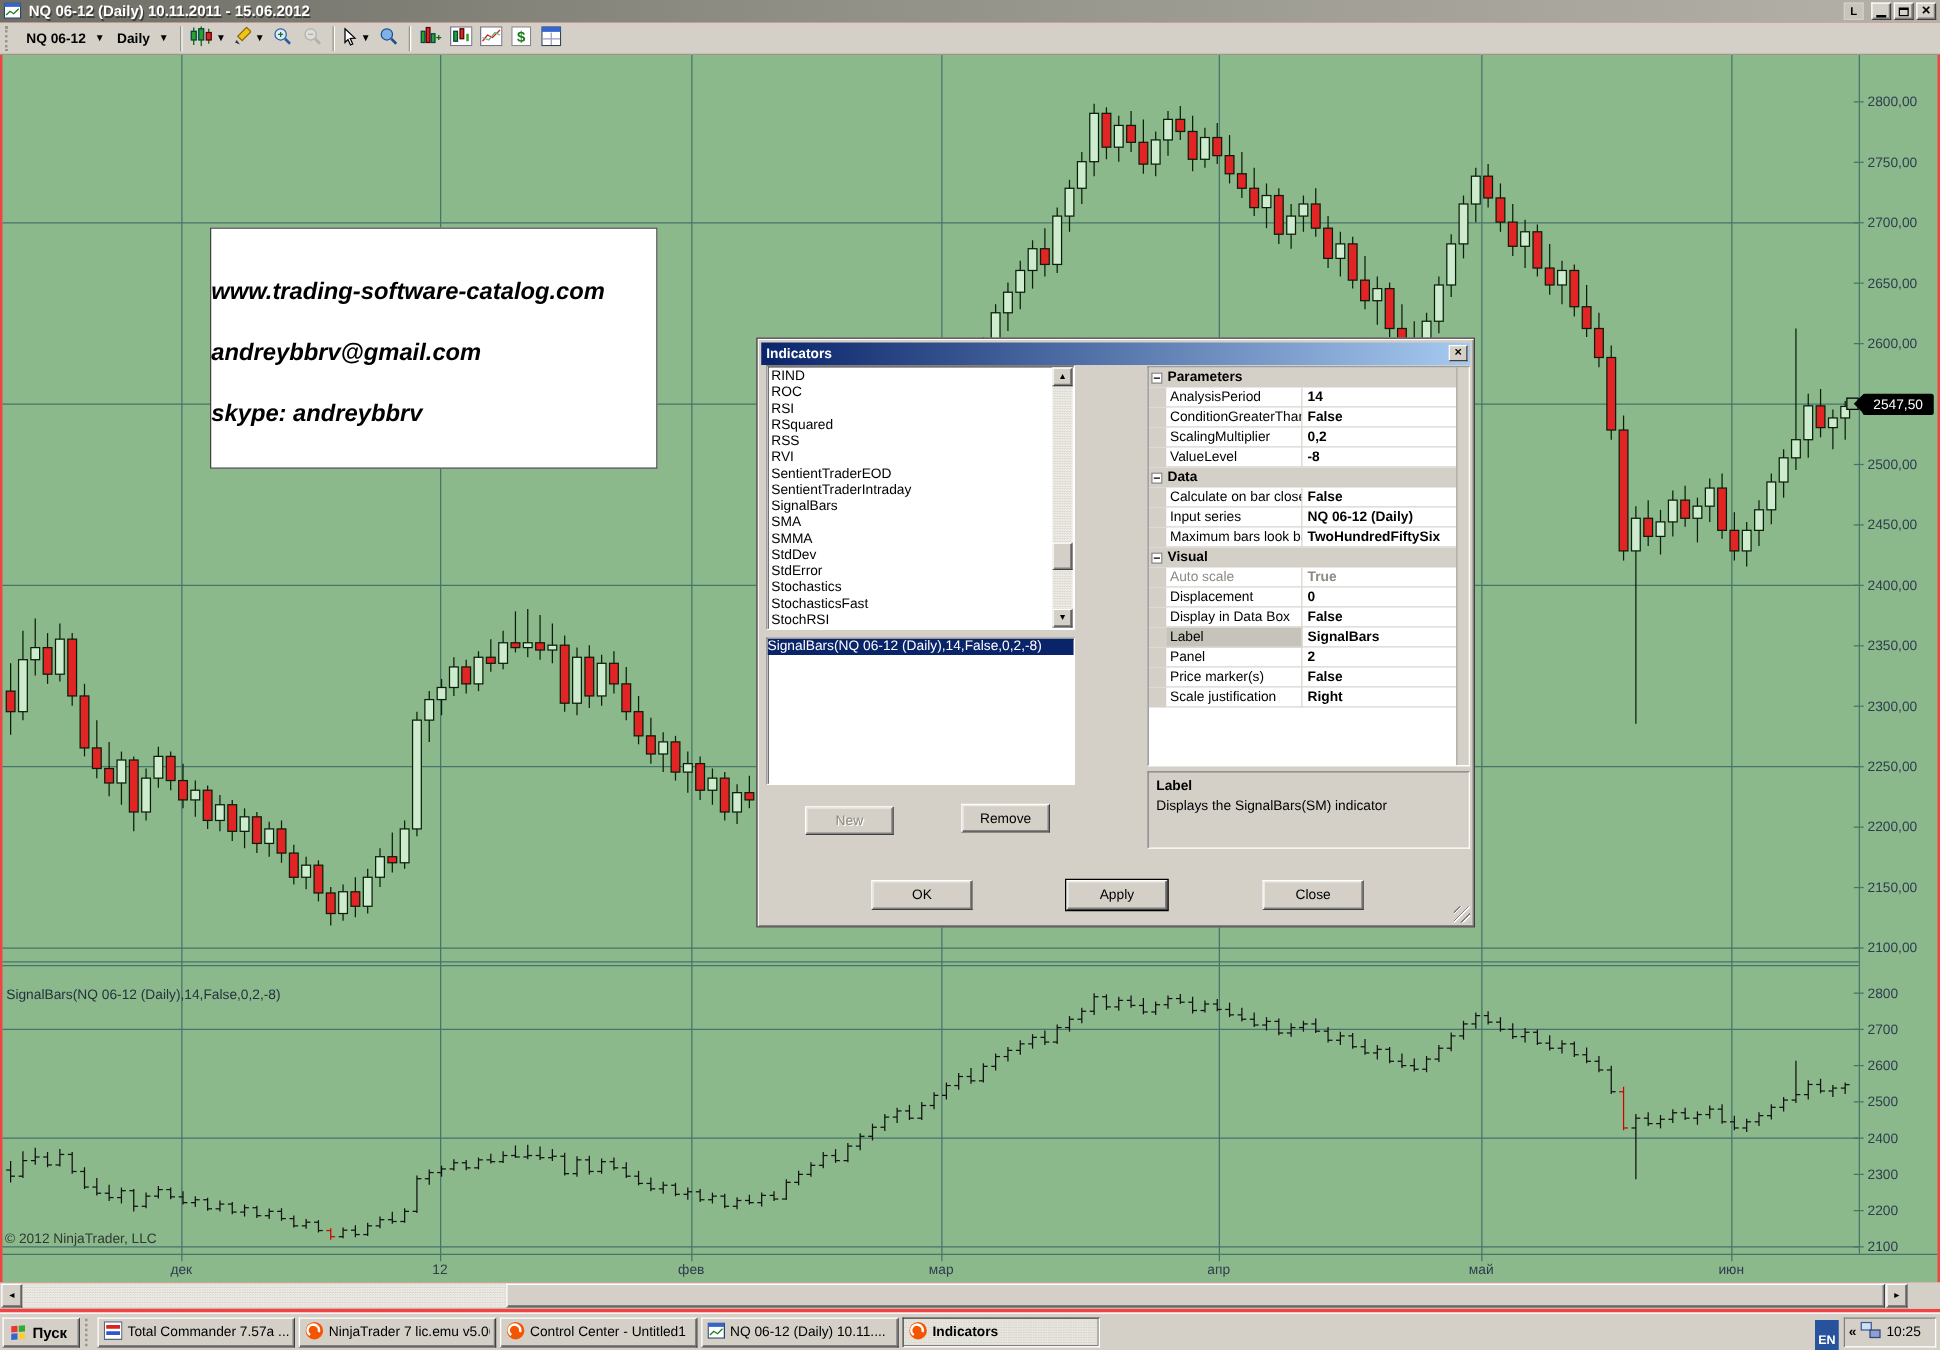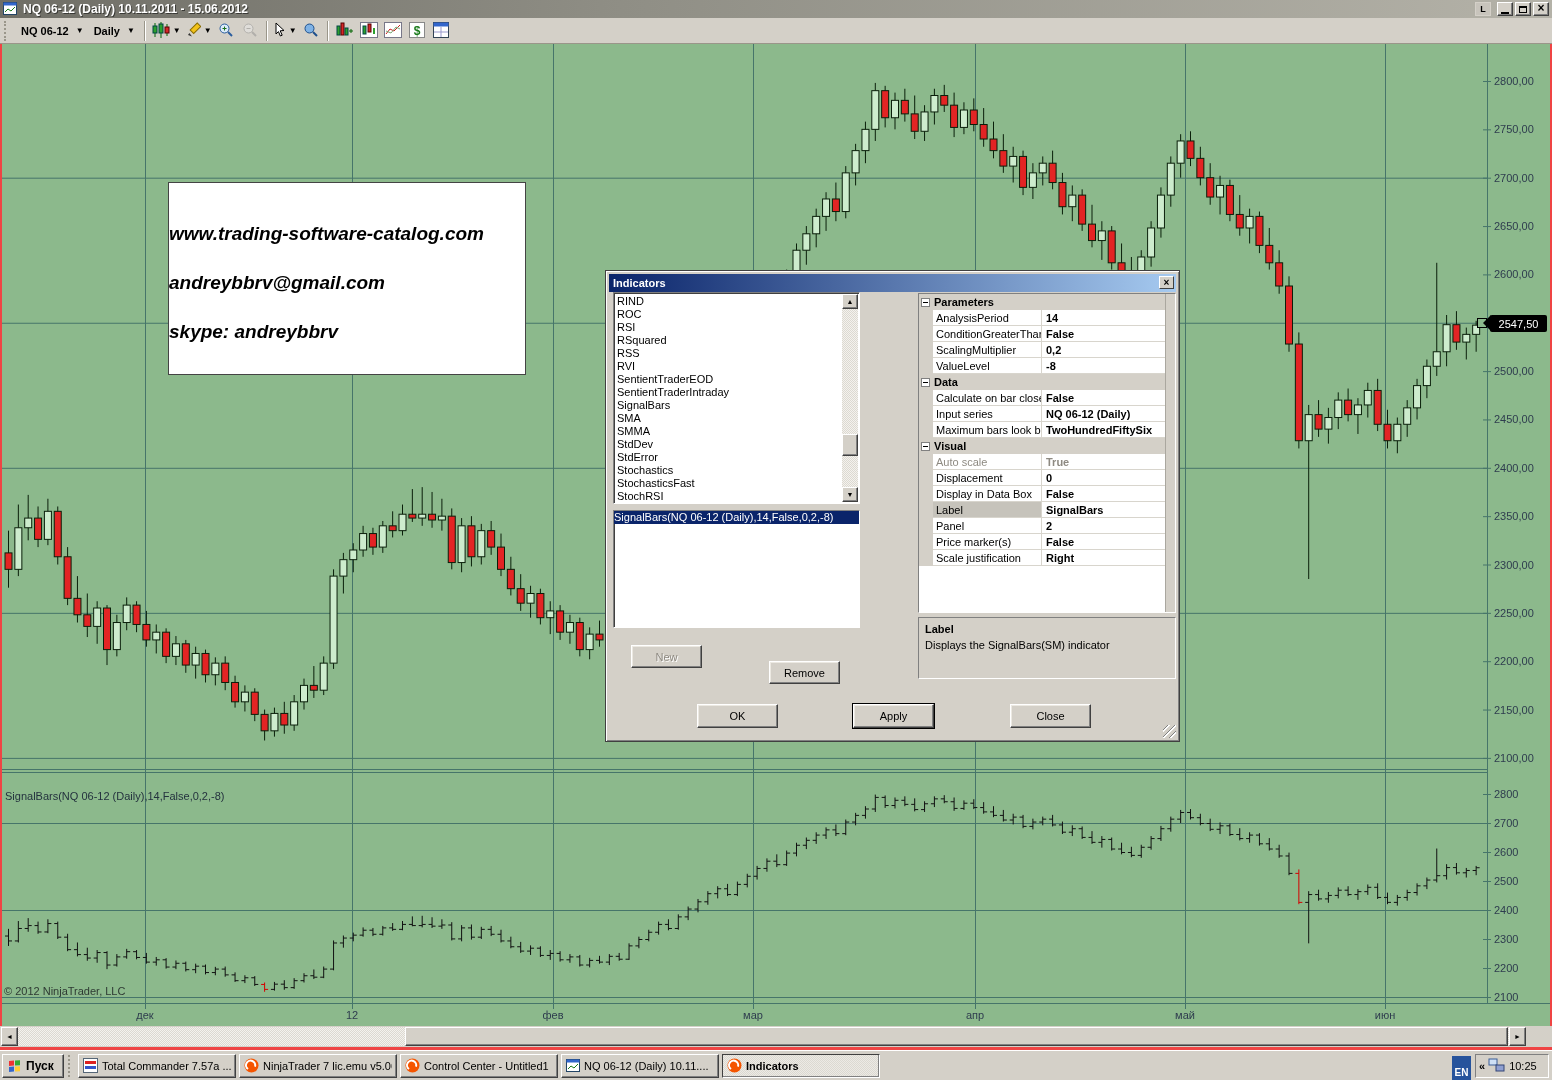--- a/index.html
+++ b/index.html
@@ -73,22 +73,22 @@
   .sb-btn{position:absolute;left:0;width:16px;height:15px;background:#d4d0c8;border:1px solid;
           border-color:#fff #404040 #404040 #fff;box-shadow:inset -1px -1px 0 #808080;
           font-size:7px;display:flex;align-items:center;justify-content:center;padding:0;}
   .sb-up{top:0;} .sb-down{bottom:0;}
   .sb-thumb{position:absolute;left:0;width:16px;height:22px;background:#d4d0c8;border:1px solid;
             border-color:#fff #404040 #404040 #fff;box-shadow:inset -1px -1px 0 #808080;}
   .btn{position:absolute;height:23px;background:#d4d0c8;border:1px solid;
        border-color:#fff #404040 #404040 #fff;box-shadow:inset -1px -1px 0 #808080,inset 1px 1px 0 #ece9e2;
        font-family:"Liberation Sans",sans-serif;font-size:11px;padding:0;}
   .btn.disabled{color:#8e8a82;text-shadow:1px 1px 0 #fff;}
-  .btn-new{left:25px;top:374px;width:71px;}
-  .btn-remove{left:163px;top:390px;width:71px;}
+  .btn-new{left:38px;top:374px;width:71px;}
+  .btn-remove{left:163px;top:372px;width:71px;}
   .btn-ok{left:91px;top:433px;width:81px;height:24px;}
   .btn-apply{left:247px;top:433px;width:81px;height:24px;outline:1px solid #000;}
   .btn-close{left:404px;top:433px;width:81px;height:24px;}
   .propgrid{position:absolute;left:312px;top:22px;width:258px;height:320px;background:#fff;
             border:1px solid;border-color:#808080 #fff #fff #808080;display:flex;}
   .pg-main{flex:1;overflow:hidden;}
   .pg-scrollstrip{width:10px;background:#d4d0c8;border-left:1px solid #aaa79f;}
   .pg-row{display:flex;height:16px;}
   .pg-cat{background:#d4d0c8;font-weight:bold;align-items:center;}
   .pg-box{display:inline-block;width:9px;height:9px;background:#fff;border:1px solid #808080;

